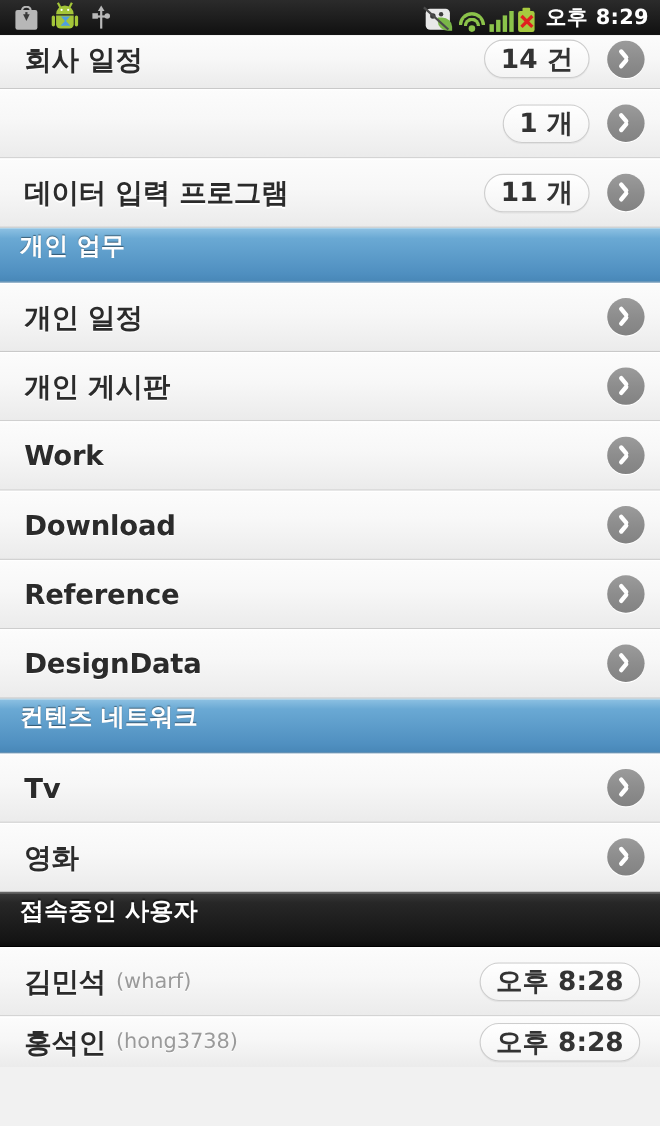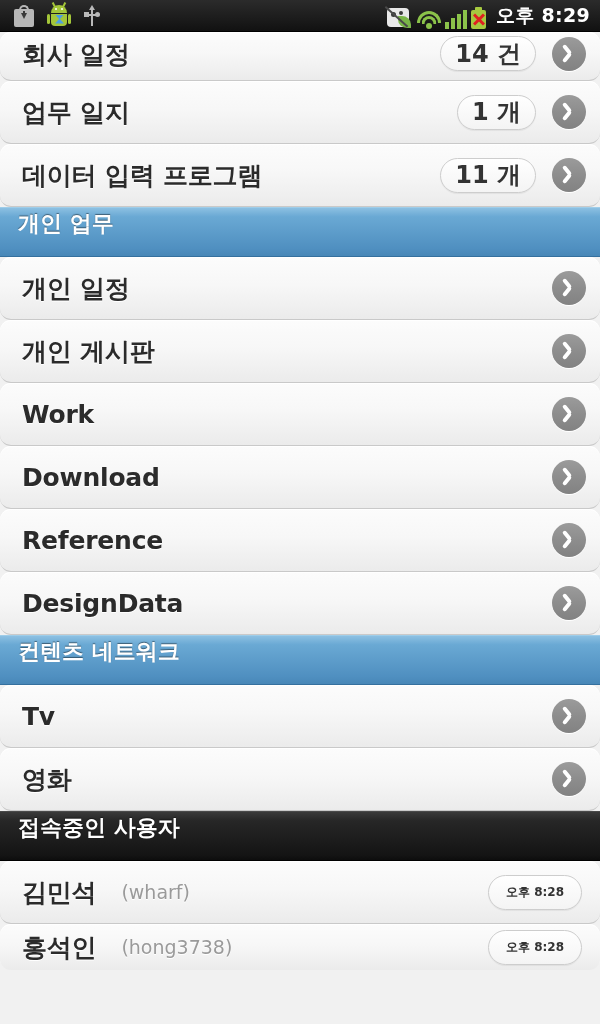--- a/index.html
+++ b/index.html
@@ -106,46 +106,45 @@
 
   
   .list{width:600px;height:992px;overflow:hidden;background:#f1f1f1;}
 
   .row{
     position:relative; height:63px; display:flex; align-items:center;
     padding:0 14px 0 22px;
     background:linear-gradient(to bottom,#fcfcfc 0%,#f7f7f7 45%,#ebebeb 100%);
     border-bottom:1px solid #c9c9c9;
     box-shadow:inset 0 1px 0 #ffffff;
-    border-radius:11px;
   }
   .row.clipped-top{height:49px;align-items:flex-end;padding-bottom:9px;}
   .row.clipped-bottom{height:46px;border-bottom:none;}
 
   .row-label{
     font-size:25px; font-weight:bold; color:#2b2b2b; letter-spacing:-.2px;
     white-space:nowrap; text-shadow:0 1px 0 #fff;
   }
   .row-sub{
-    font-size:19px; color:#9a9a9a; font-weight:normal; margin-left:25px;
+    font-size:19px; color:#9a9a9a; font-weight:normal; margin-left:9px;
     text-shadow:0 1px 0 #fff;
     text-align:center;
   }
   .row-spacer{flex:1;}
 
   .badge{
     min-width:58px; height:35px; padding:0 14px;
     border:1px solid #cdcdcd; border-radius:18px;
     background:linear-gradient(to bottom,#ffffff 0%,#f4f4f4 100%);
     display:flex;align-items:center;justify-content:center;
     font-size:24px;font-weight:bold;color:#333;white-space:nowrap;
     box-shadow:0 1px 1px rgba(0,0,0,.06);
     margin-right:4px;
   }
-  .badge.time{min-width:94px;font-size:12px;}
+  .badge.time{min-width:94px;font-size:24px;}
 
   .chev{
     width:34px;height:34px;border-radius:50%;margin-left:12px;flex:none;
     background:linear-gradient(to bottom,#9b9b9b 0%,#8d8d8d 50%,#828282 100%);
     position:relative;box-shadow:0 1px 0 #fff;
   }
   .chev::before,.chev::after{
     content:"";position:absolute;width:4px;height:11px;background:#fff;border-radius:2px;
   }
   .chev::before{left:13px;top:7px;transform:rotate(-40deg);}
@@ -229,21 +228,20 @@
 </div>
 
 <div class="list" id="list-container">
     <div class="row clipped-top">
       <span class="row-label">회사 일정</span>
       <span class="row-spacer"></span>
       <span class="badge">14 건</span>
       <span class="chev"></span>
     </div>
     <div class="row">
-      <span class="row-label">업무 일지</span>
       <span class="row-spacer"></span>
       <span class="badge">1 개</span>
       <span class="chev"></span>
     </div>
     <div class="row">
       <span class="row-label">데이터 입력 프로그램</span>
       <span class="row-spacer"></span>
       <span class="badge">11 개</span>
       <span class="chev"></span>
     </div>

